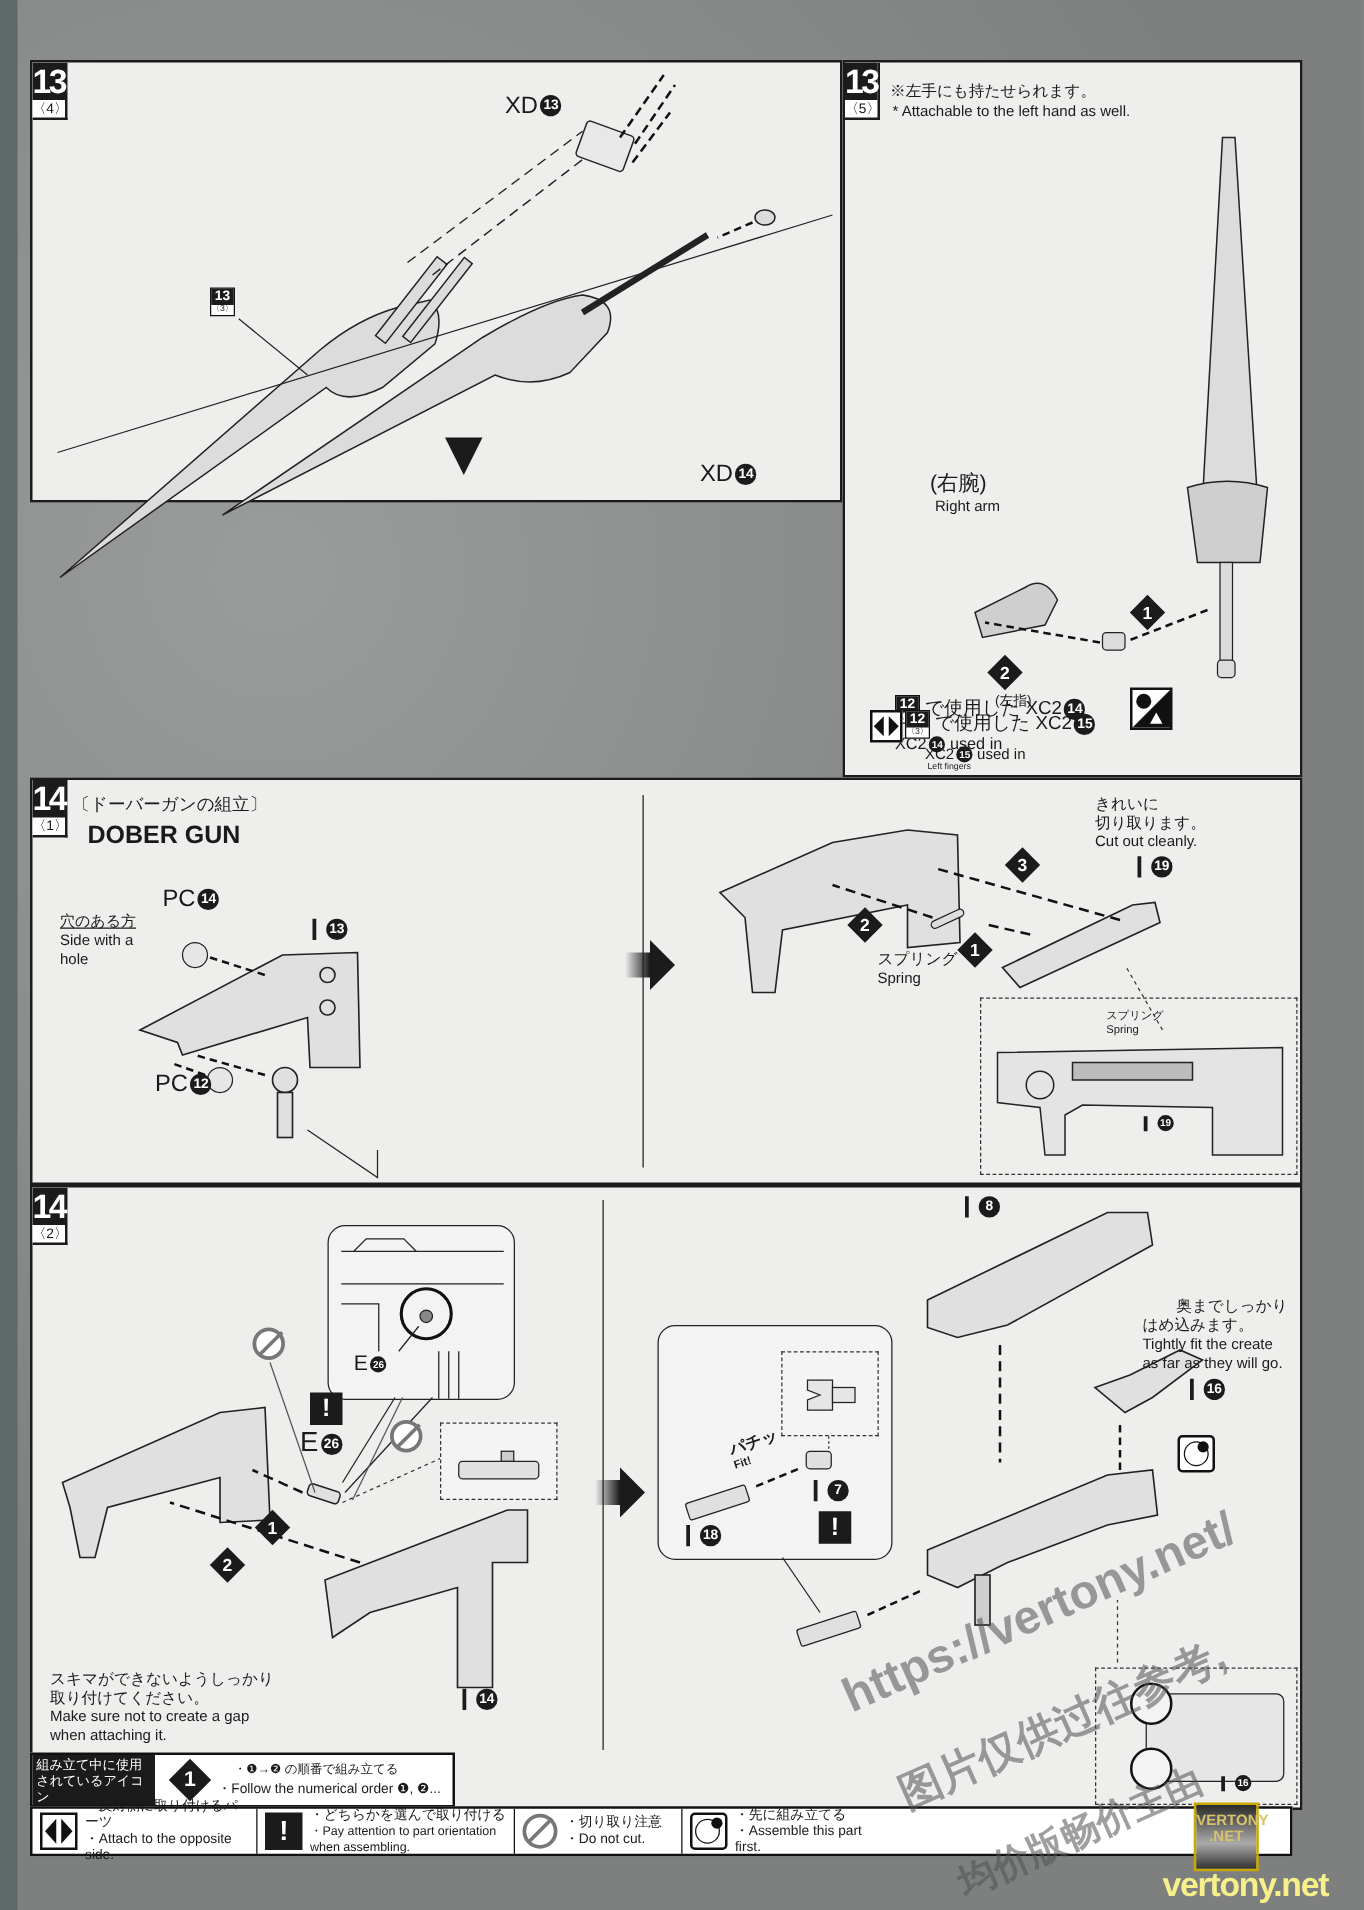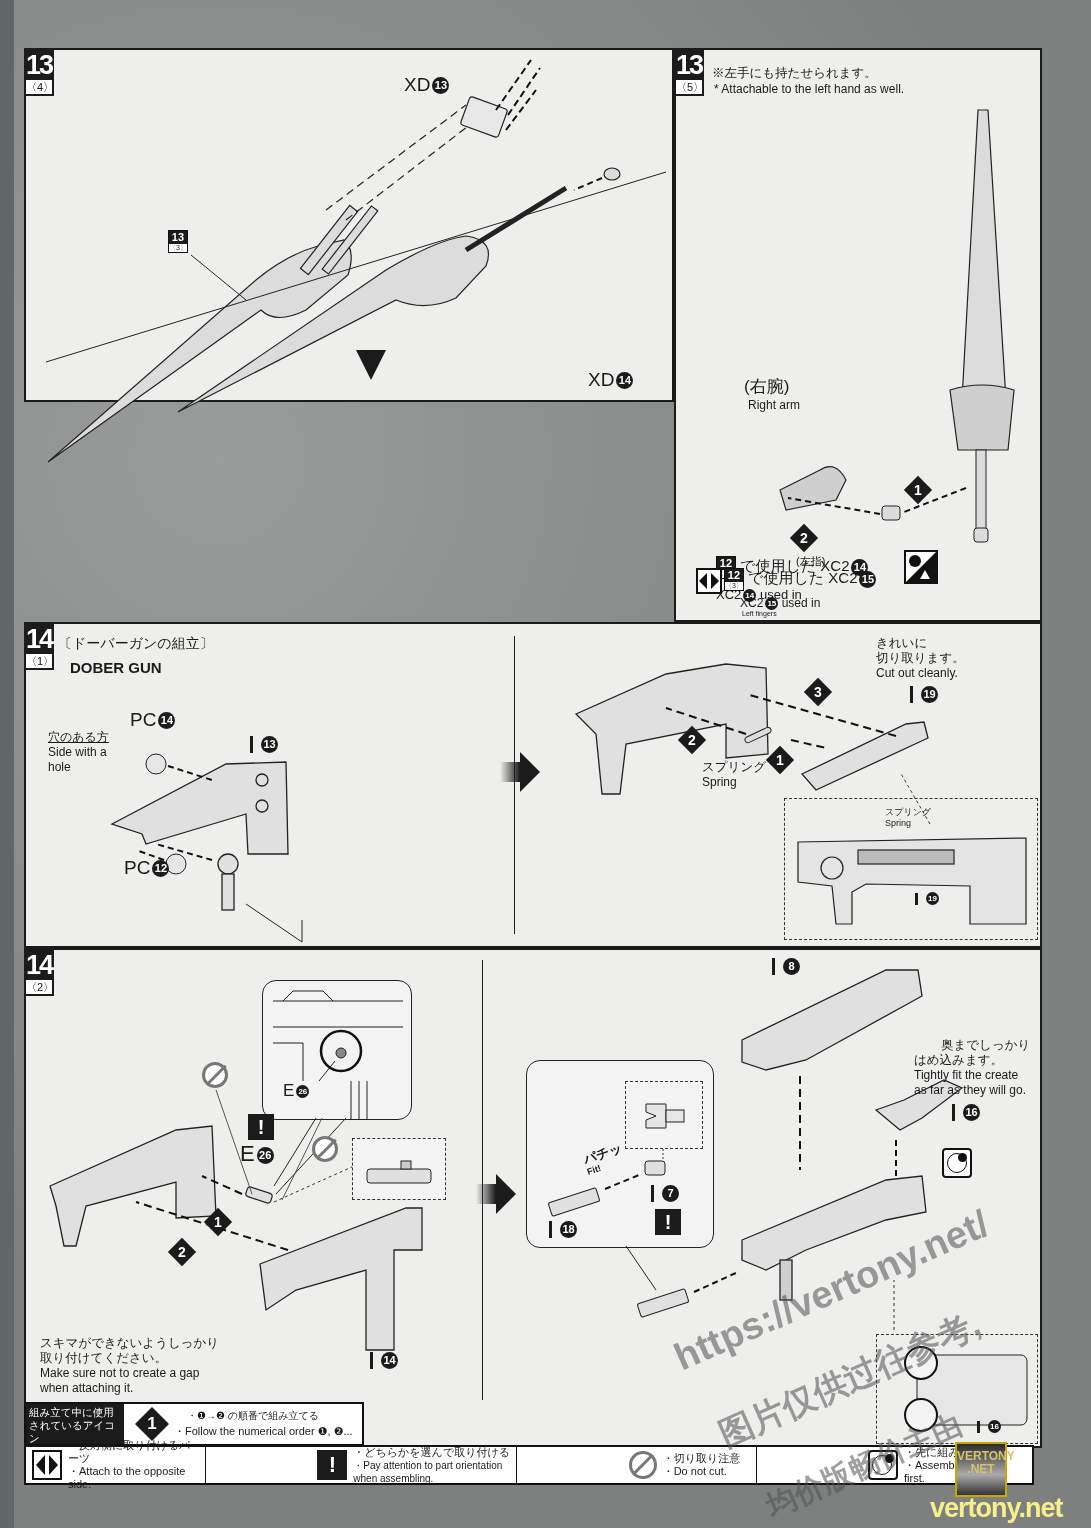--- a/index.html
+++ b/index.html
@@ -29,21 +29,21 @@
   .divider-v{position:absolute;width:1px;background:#222;}
   .callout{position:absolute;border:1.5px solid #222;border-radius:14px;background:#f3f3f3;}
   .dashbox{position:absolute;border:1.5px dashed #333;background:#f4f4f4;}
   .icon-box{display:inline-block;width:26px;height:26px;background:#1b1b1b;color:#fff;text-align:center;font-weight:bold;vertical-align:middle;position:relative;}
   .nocut{display:inline-block;width:26px;height:26px;border:3px solid #777;border-radius:50%;position:relative;box-sizing:border-box;background:#fff;}
   .nocut::after{content:"";position:absolute;left:10px;top:-3px;width:3px;height:26px;background:#777;transform:rotate(45deg);}
   .legend{position:absolute;left:24px;top:1402px;width:1010px;}
   .legend-top{position:absolute;left:0;top:0;width:340px;height:44px;border:2px solid #111;background:#fff;box-sizing:border-box;}
   .legend-title{position:absolute;left:0;top:0;width:98px;height:40px;background:#1b1b1b;color:#fff;font-size:10.5px;line-height:13px;padding:2px 3px;box-sizing:border-box;}
   .legend-title small{font-size:6.5px;display:block;line-height:8px;}
-  .legend-row{position:absolute;left:0;top:43px;width:1010px;height:40px;display:flex;border:2px solid #111;box-sizing:border-box;background:#fff;justify-content:space-between;}
+  .legend-row{position:absolute;left:0;top:43px;width:1010px;height:40px;display:flex;border:2px solid #111;box-sizing:border-box;background:#fff;}
   .legend-cell{position:relative;border-right:1.5px solid #111;display:flex;align-items:center;padding:0 6px;box-sizing:border-box;font-size:11px;line-height:13px;}
   .legend-cell:last-child{border-right:none;}
   .li{flex:0 0 auto;width:30px;height:30px;margin-right:6px;position:relative;}
   .wm{position:absolute;color:rgba(80,80,80,.55);font-weight:bold;white-space:nowrap;transform-origin:left top;}
   .vertony-badge{position:absolute;left:955px;top:1442px;width:52px;height:55px;border:2px solid #c8a800;background:linear-gradient(#2a2a2a,#aaa 60%,#333);color:#d9c36a;font-weight:bold;font-size:12px;line-height:13px;text-align:center;padding-top:6px;box-sizing:border-box;}
   .vertony-url{position:absolute;left:930px;top:1494px;color:#f7f08a;font-weight:bold;font-size:27px;line-height:28px;letter-spacing:-1px;}
   svg{position:absolute;overflow:visible;}
 </style>
 </head>
 <body>
@@ -84,21 +84,21 @@
       <line x1="165" y1="205" x2="220" y2="250" stroke="#222" stroke-width="1"></line>
       <polygon points="330,300 360,300 345,330" fill="#1b1b1b"></polygon>
 
       <g fill="#dcdcdc" stroke="#222" stroke-width="1.2">
         <path d="M152 362 L360 220 Q410 190 440 186 Q470 190 460 216 L430 248 Q400 262 370 250 Z"></path>
         <line x1="440" y1="200" x2="540" y2="138" stroke-width="5"></line>
         <ellipse cx="586" cy="124" rx="8" ry="6"></ellipse>
       </g>
       <line x1="576" y1="128" x2="548" y2="140" stroke="#111" stroke-width="2" stroke-dasharray="6,4"></line>
     </svg>
-    <div class="label-big" style="left:562px;top:320px;">
+    <div class="label-big" style="left:534px;top:320px;">
       <span>XD</span><span class="circ">14</span>
     </div>
   </div>
 
   <div class="panel" style="left:674px;top:48px;width:368px;height:574px;">
     <div class="stepbadge">
       <span class="stepnum">13</span>
       <span class="substep">〈5〉</span>
     </div>
     <div class="txt jp" style="left:36px;top:16px;">※左手にも持たせられます。</div>
@@ -156,21 +156,21 @@
     </div>
     <div class="txt" style="left:46px;top:48px;font-size:7px;line-height:8px;">Left fingers</div>
   </div>
 
   <div class="panel" style="left:24px;top:622px;width:1018px;height:326px;">
     <div class="stepbadge">
       <span class="stepnum">14</span>
       <span class="substep">〈1〉</span>
     </div>
     <div class="txt" style="left:32px;top:8px;font-size:14px;line-height:22px;">〔ドーバーガンの組立〕</div>
-    <div class="txt" style="left:44px;top:36px;font-size:15px;font-weight:bold;line-height:16px;">DOBER GUN</div>
+    <div class="txt" style="left:44px;top:36px;font-size:20px;font-weight:bold;line-height:16px;">DOBER GUN</div>
 
     <div class="label-big" style="left:104px;top:86px;">
       <span>PC</span><span class="circ">14</span>
     </div>
     <div class="txt" style="left:22px;top:106px;text-decoration:underline;">穴のある方</div>
     <div class="txt" style="left:22px;top:121px;">Side with a</div>
     <div class="txt" style="left:22px;top:136px;">hole</div>
     <div class="label-big" style="left:224px;top:110px;">
       <span class="gate"></span><span class="circ">13</span>
     </div>

